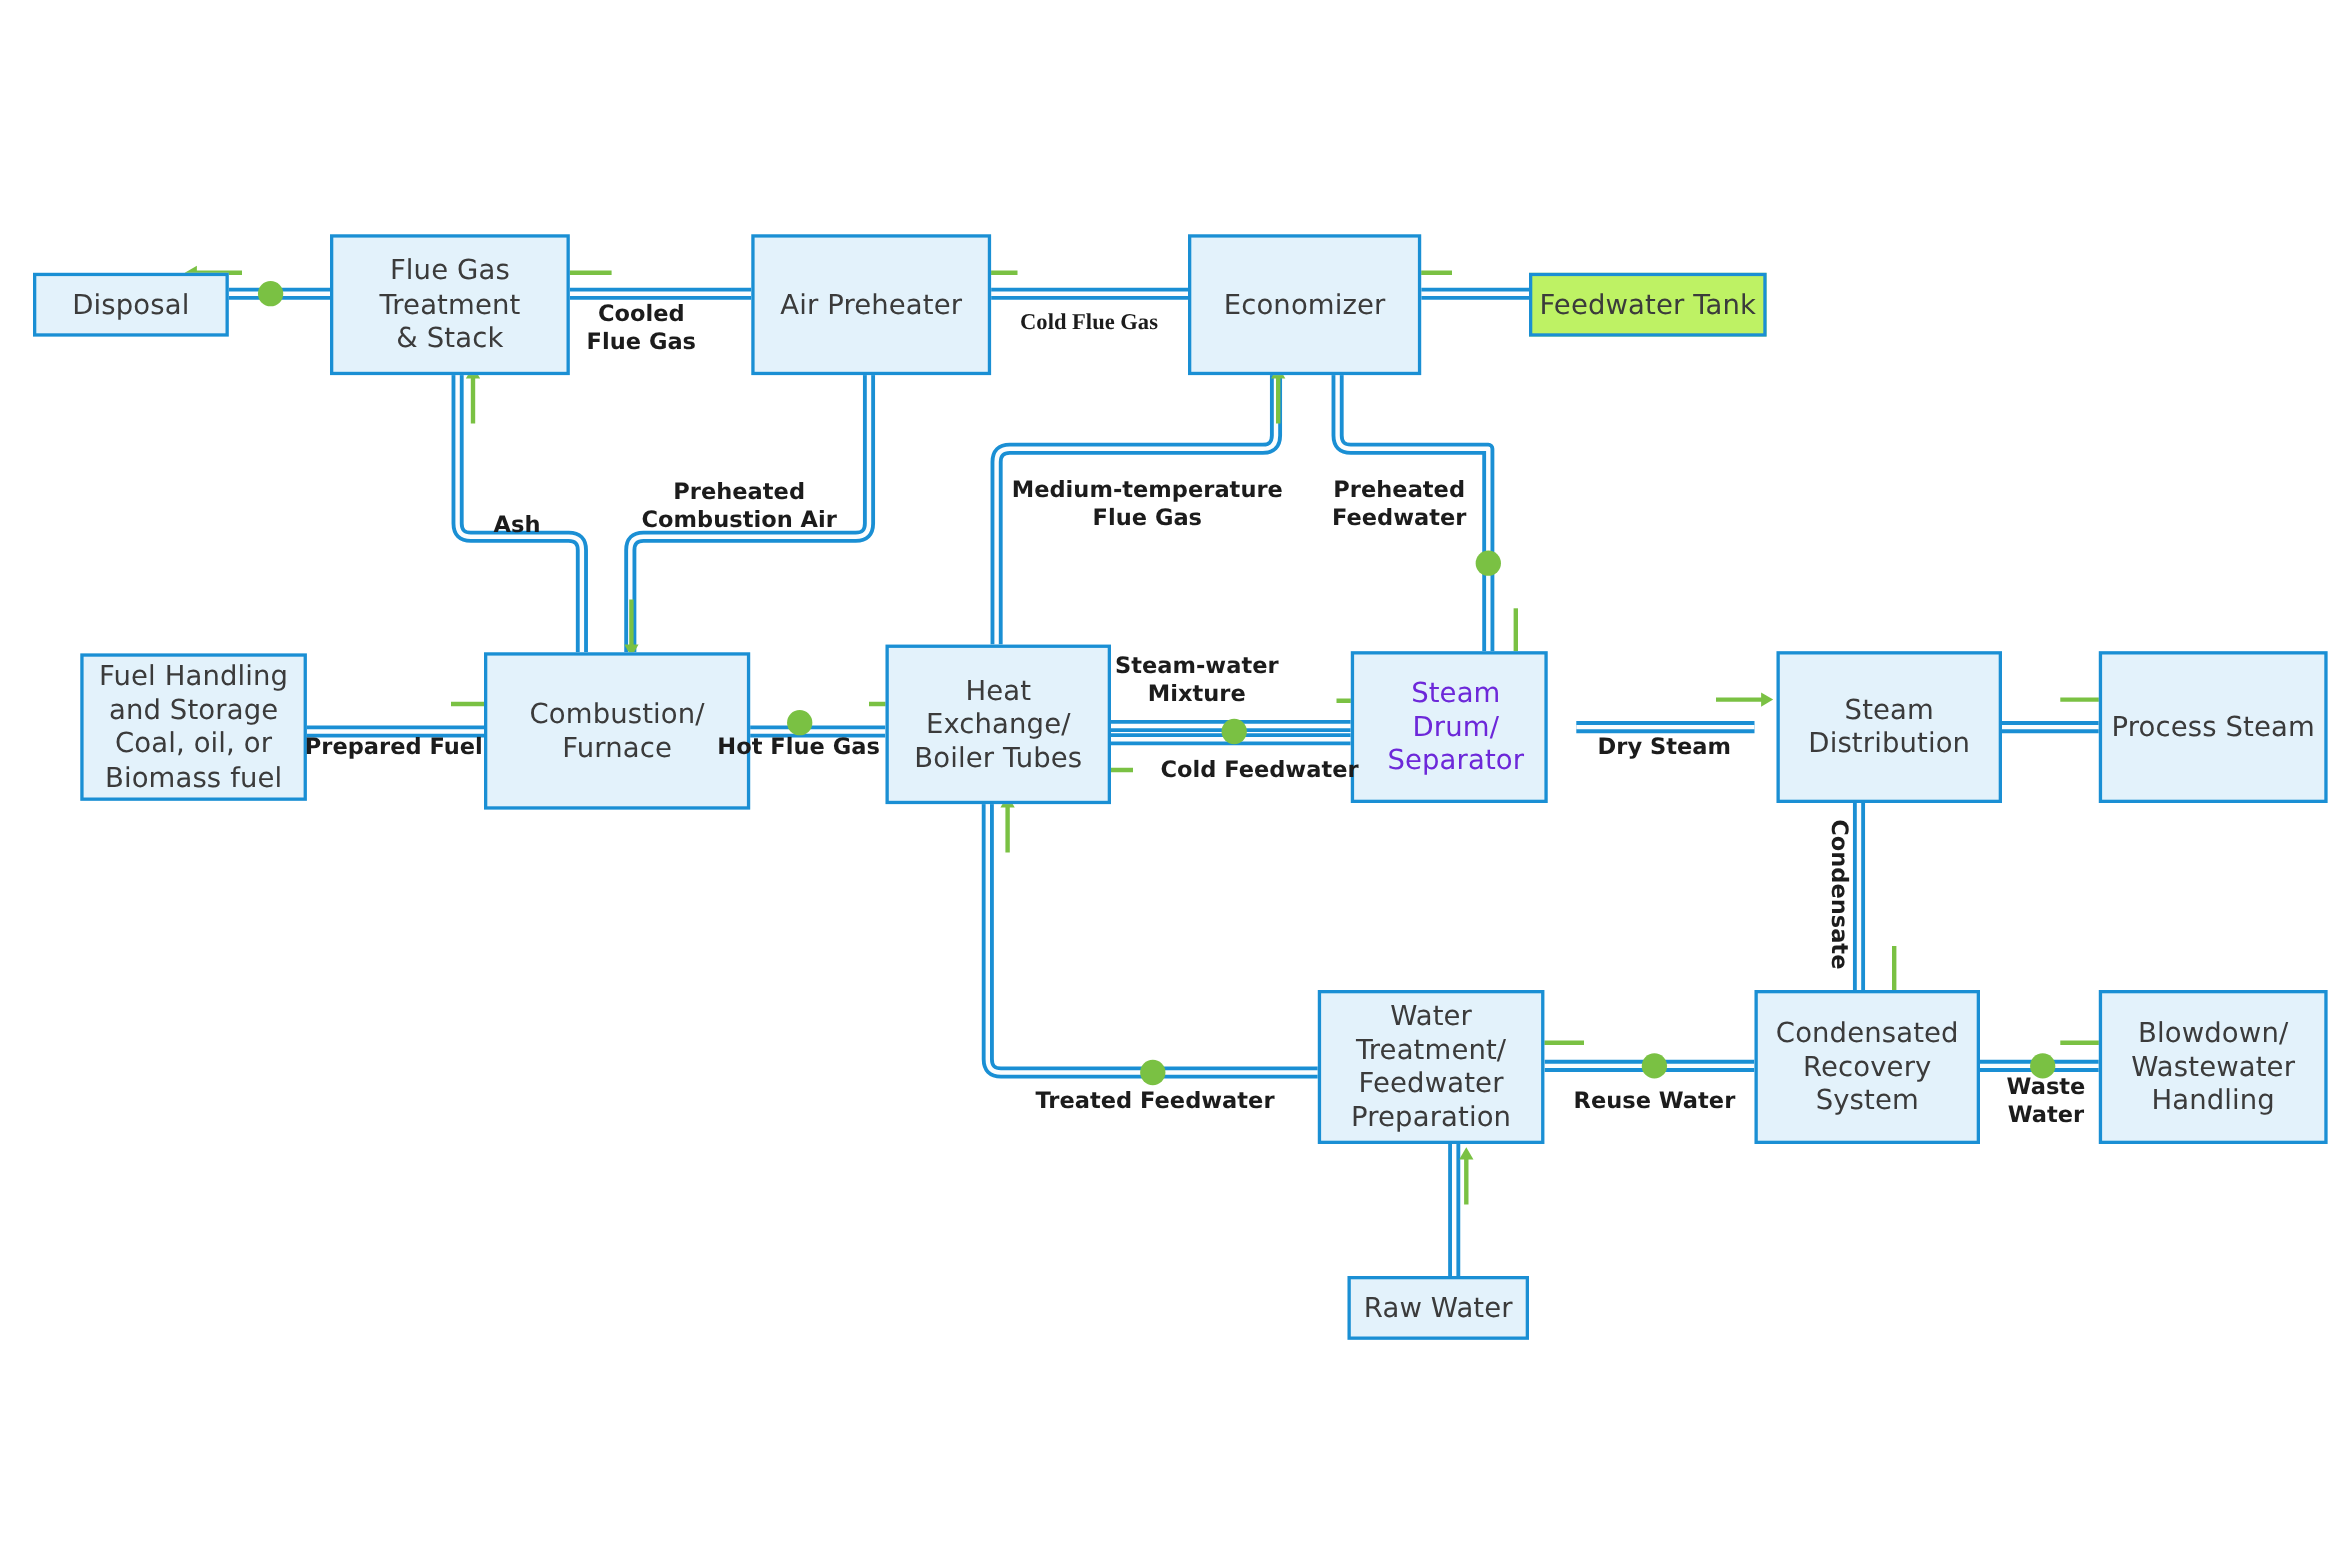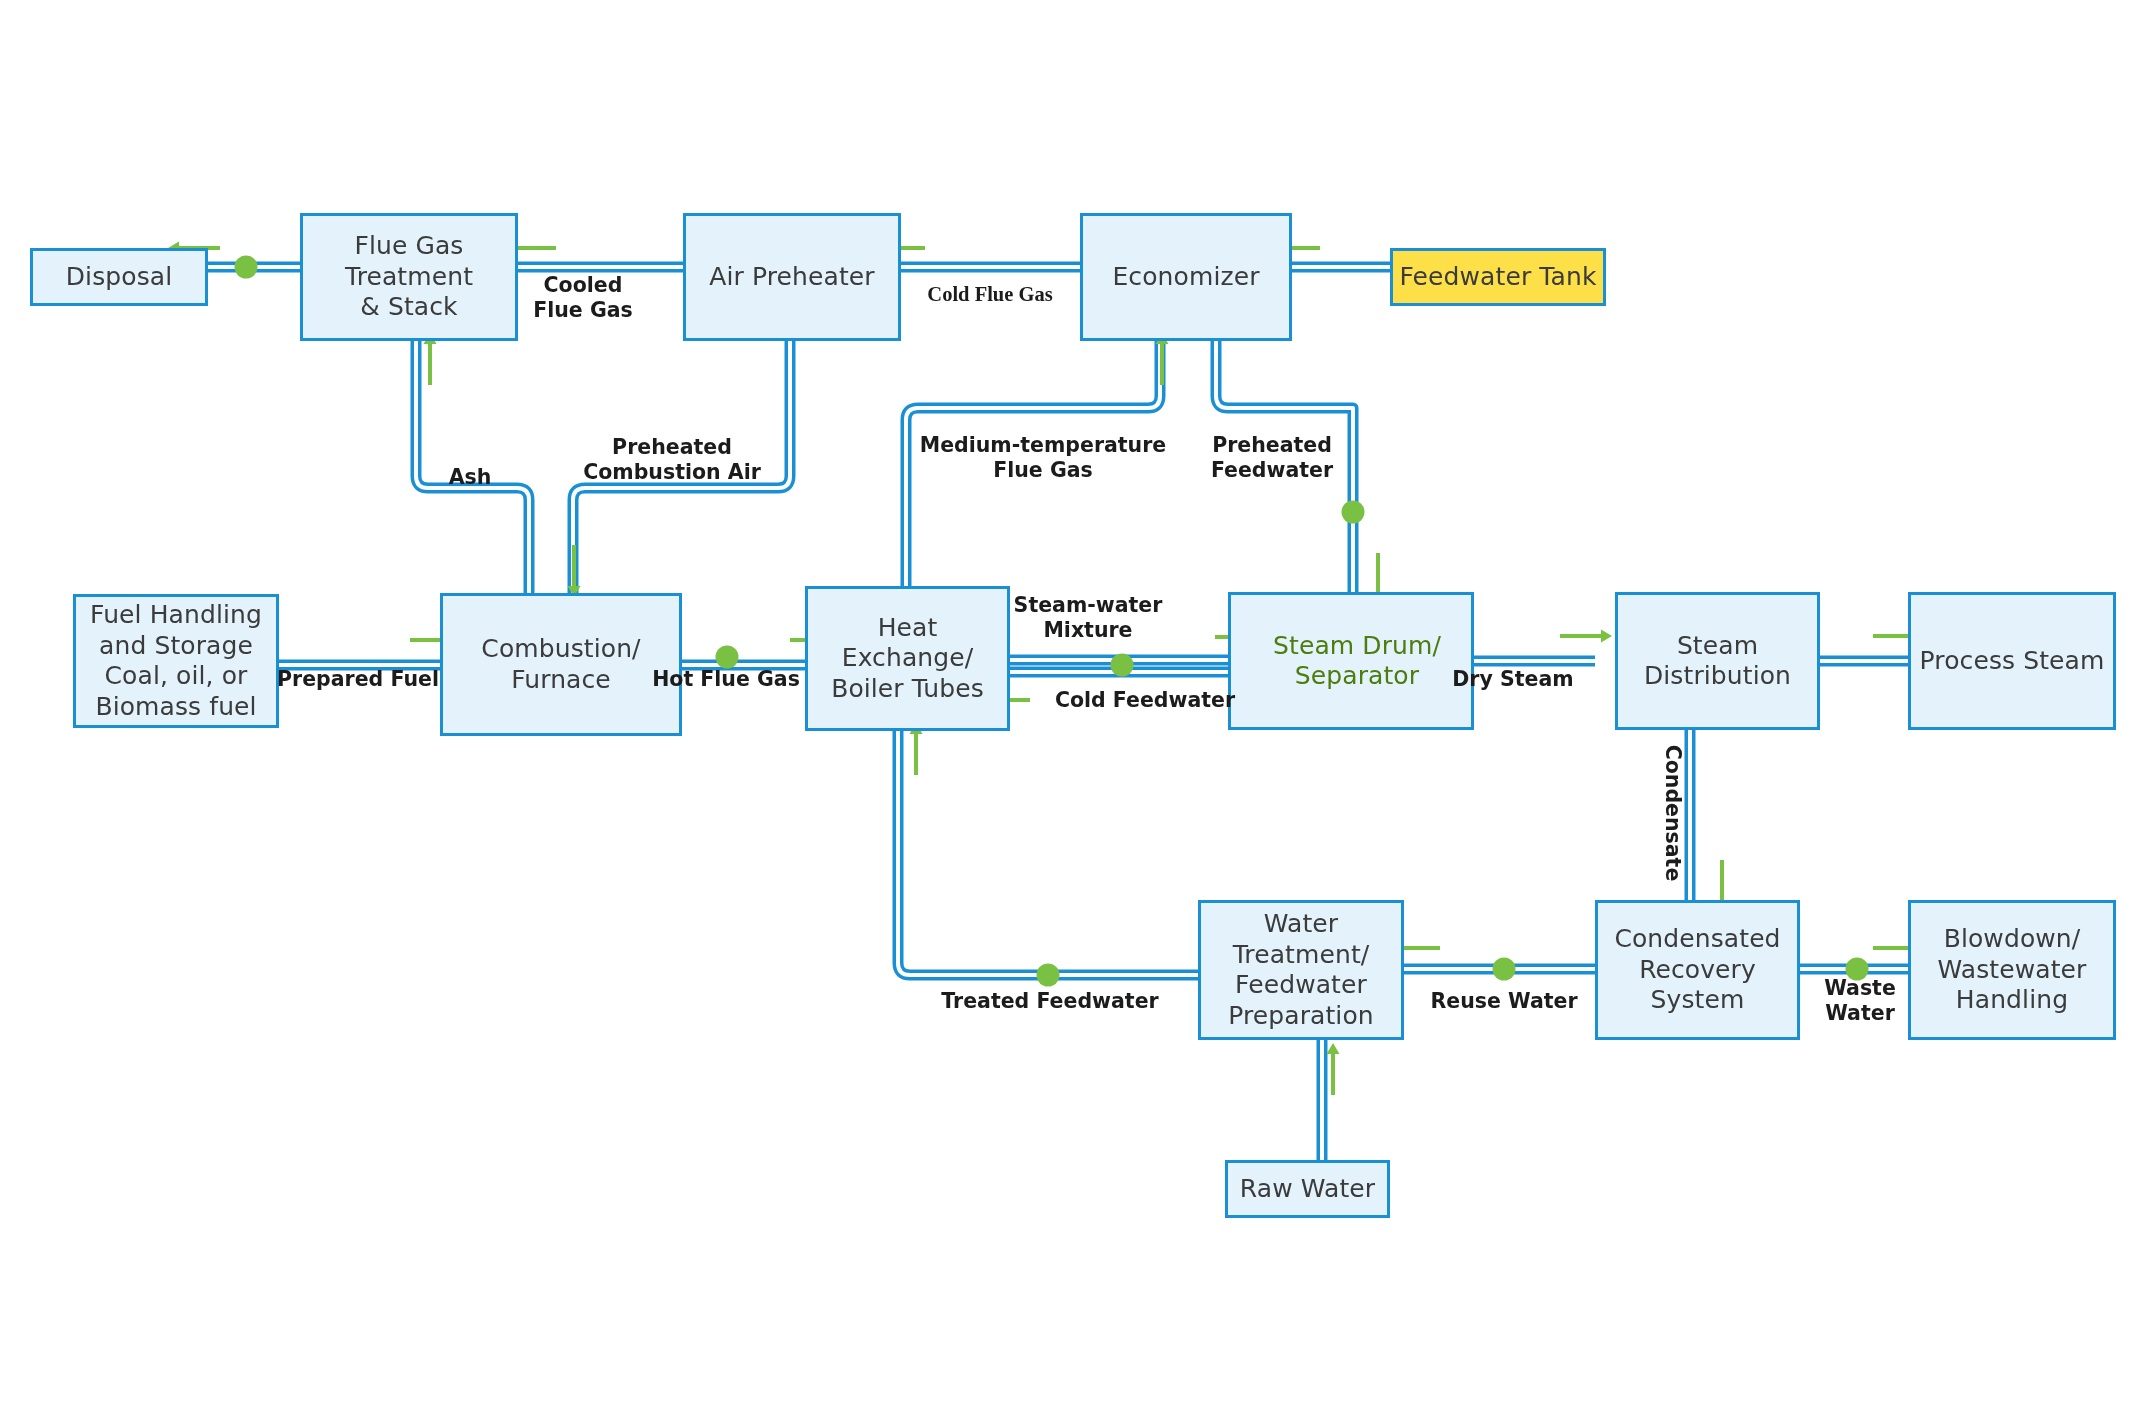--- a/index.html
+++ b/index.html
@@ -186,31 +186,31 @@
       <circle cx="1504" cy="969" r="11.5" fill="#7ac143"></circle>
       <circle cx="1857" cy="969" r="11.5" fill="#7ac143"></circle>
     </svg>
   <div id="nodes-layer">
       <div class="node" style="left: 30px; top: 248px; width: 178px; height: 58px; background: rgb(227, 242, 251); border-color: rgb(26, 143, 212); color: rgb(59, 59, 59);">Disposal</div>
       <div class="node" style="left: 300px; top: 213px; width: 218px; height: 128px; background: rgb(227, 242, 251); border-color: rgb(26, 143, 212); color: rgb(59, 59, 59);">Flue Gas
 Treatment
 &amp; Stack</div>
       <div class="node" style="left: 683px; top: 213px; width: 218px; height: 128px; background: rgb(227, 242, 251); border-color: rgb(26, 143, 212); color: rgb(59, 59, 59);">Air Preheater</div>
       <div class="node" style="left: 1080px; top: 213px; width: 212px; height: 128px; background: rgb(227, 242, 251); border-color: rgb(26, 143, 212); color: rgb(59, 59, 59);">Economizer</div>
-      <div class="node" style="left: 1390px; top: 248px; width: 216px; height: 58px; background: #fde047; border-color: rgb(26, 143, 212); color: rgb(59, 59, 59);">Feedwater Tank</div>
+      <div class="node" style="left: 1390px; top: 248px; width: 216px; height: 58px; background: #bef264; border-color: rgb(26, 143, 212); color: rgb(59, 59, 59);">Feedwater Tank</div>
       <div class="node" style="left: 73px; top: 594px; width: 206px; height: 134px; background: rgb(227, 242, 251); border-color: rgb(26, 143, 212); color: rgb(59, 59, 59);">Fuel Handling
 and Storage
 Coal, oil, or
 Biomass fuel</div>
       <div class="node" style="left: 440px; top: 593px; width: 242px; height: 143px; background: rgb(227, 242, 251); border-color: rgb(26, 143, 212); color: rgb(59, 59, 59);">Combustion/
 Furnace</div>
       <div class="node" style="left: 805px; top: 586px; width: 205px; height: 145px; background: rgb(227, 242, 251); border-color: rgb(26, 143, 212); color: rgb(59, 59, 59);">Heat
 Exchange/
 Boiler Tubes</div>
-      <div class="node" style="left: 1228px; top: 592px; width: 246px; height: 138px; background: rgb(227, 242, 251); border-color: rgb(26, 143, 212); color: #4d7c0f; padding-left: 12px;">Steam Drum/
+      <div class="node" style="left: 1228px; top: 592px; width: 179px; height: 138px; background: rgb(227, 242, 251); border-color: rgb(26, 143, 212); color: #6d28d9; padding-left: 12px;">Steam Drum/
 Separator</div>
       <div class="node" style="left: 1595px; top: 592px; width: 205px; height: 138px; background: rgb(227, 242, 251); border-color: rgb(26, 143, 212); color: rgb(59, 59, 59); margin-left: 20px;">Steam
 Distribution</div>
       <div class="node" style="left: 1908px; top: 592px; width: 208px; height: 138px; background: rgb(227, 242, 251); border-color: rgb(26, 143, 212); color: rgb(59, 59, 59);">Process Steam</div>
       <div class="node" style="left: 1198px; top: 900px; width: 206px; height: 140px; background: rgb(227, 242, 251); border-color: rgb(26, 143, 212); color: rgb(59, 59, 59);">Water
 Treatment/
 Feedwater
 Preparation</div>
       <div class="node" style="left: 1595px; top: 900px; width: 205px; height: 140px; background: rgb(227, 242, 251); border-color: rgb(26, 143, 212); color: rgb(59, 59, 59);">Condensated
 Recovery

